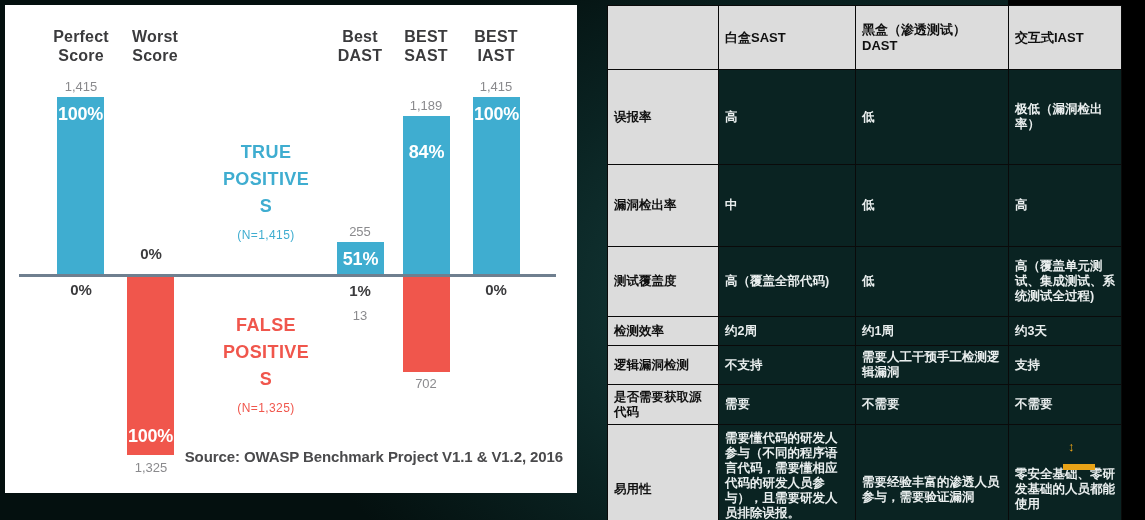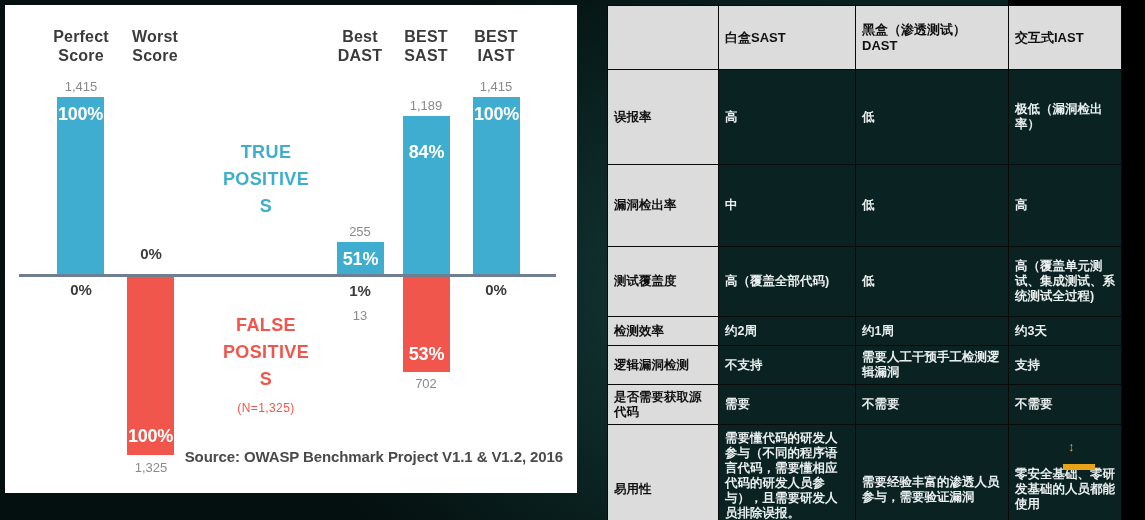--- a/index.html
+++ b/index.html
@@ -124,41 +124,42 @@
     <div class="cap dark" style="left:100px;top:240px;width:92px;">0%</div>
     <div class="bar red" style="left:122px;top:272px;width:47px;height:178px;">
       <span class="in-bar" style="bottom:8px;top:auto;">100%</span>
     </div>
     <div class="cap" style="left:100px;top:455px;width:92px;">1,325</div>
 
     <div class="annot tp" style="left:196px;top:98px;width:130px;margin-top:36px;">
       <div>TRUE</div>
       <div>POSITIVE</div>
       <div>S</div>
+      <span class="sub">(N=1,415)</span>
     </div>
     <div class="annot fp" style="left:196px;top:307px;width:130px;">
       <div>FALSE</div>
       <div>POSITIVE</div>
       <div>S</div>
       <span class="sub">(N=1,325)</span>
     </div>
 
     <div class="cap" style="left:311px;top:219px;width:88px;">255</div>
     <div class="bar blue" style="left:332px;top:237px;width:47px;height:33px;">
       <span class="in-bar" style="top:7px;">51%</span>
     </div>
     <div class="cap dark" style="left:311px;top:277px;width:88px;">1%</div>
     <div class="cap" style="left:311px;top:303px;width:88px;">13</div>
 
     <div class="cap" style="left:377px;top:93px;width:88px;">1,189</div>
     <div class="bar blue" style="left:398px;top:111px;width:47px;height:159px;">
       <span class="in-bar" style="top:8px;margin-top:18px;">84%</span>
     </div>
     <div class="bar red" style="left:398px;top:272px;width:47px;height:95px;">
-      <span class="in-bar" style="bottom:7px;top:auto;">53%</span>
+      <span class="in-bar" style="bottom:13px;top:auto;padding-left:41px;">53%</span>
     </div>
     <div class="cap" style="left:377px;top:371px;width:88px;">702</div>
 
     <div class="cap" style="left:447px;top:74px;width:88px;">1,415</div>
     <div class="bar blue" style="left:468px;top:92px;width:47px;height:178px;">
       <span class="in-bar" style="top:7px;">100%</span>
     </div>
     <div class="cap dark" style="left:447px;top:276px;width:88px;">0%</div>
 
     <div class="axis-line"></div>

